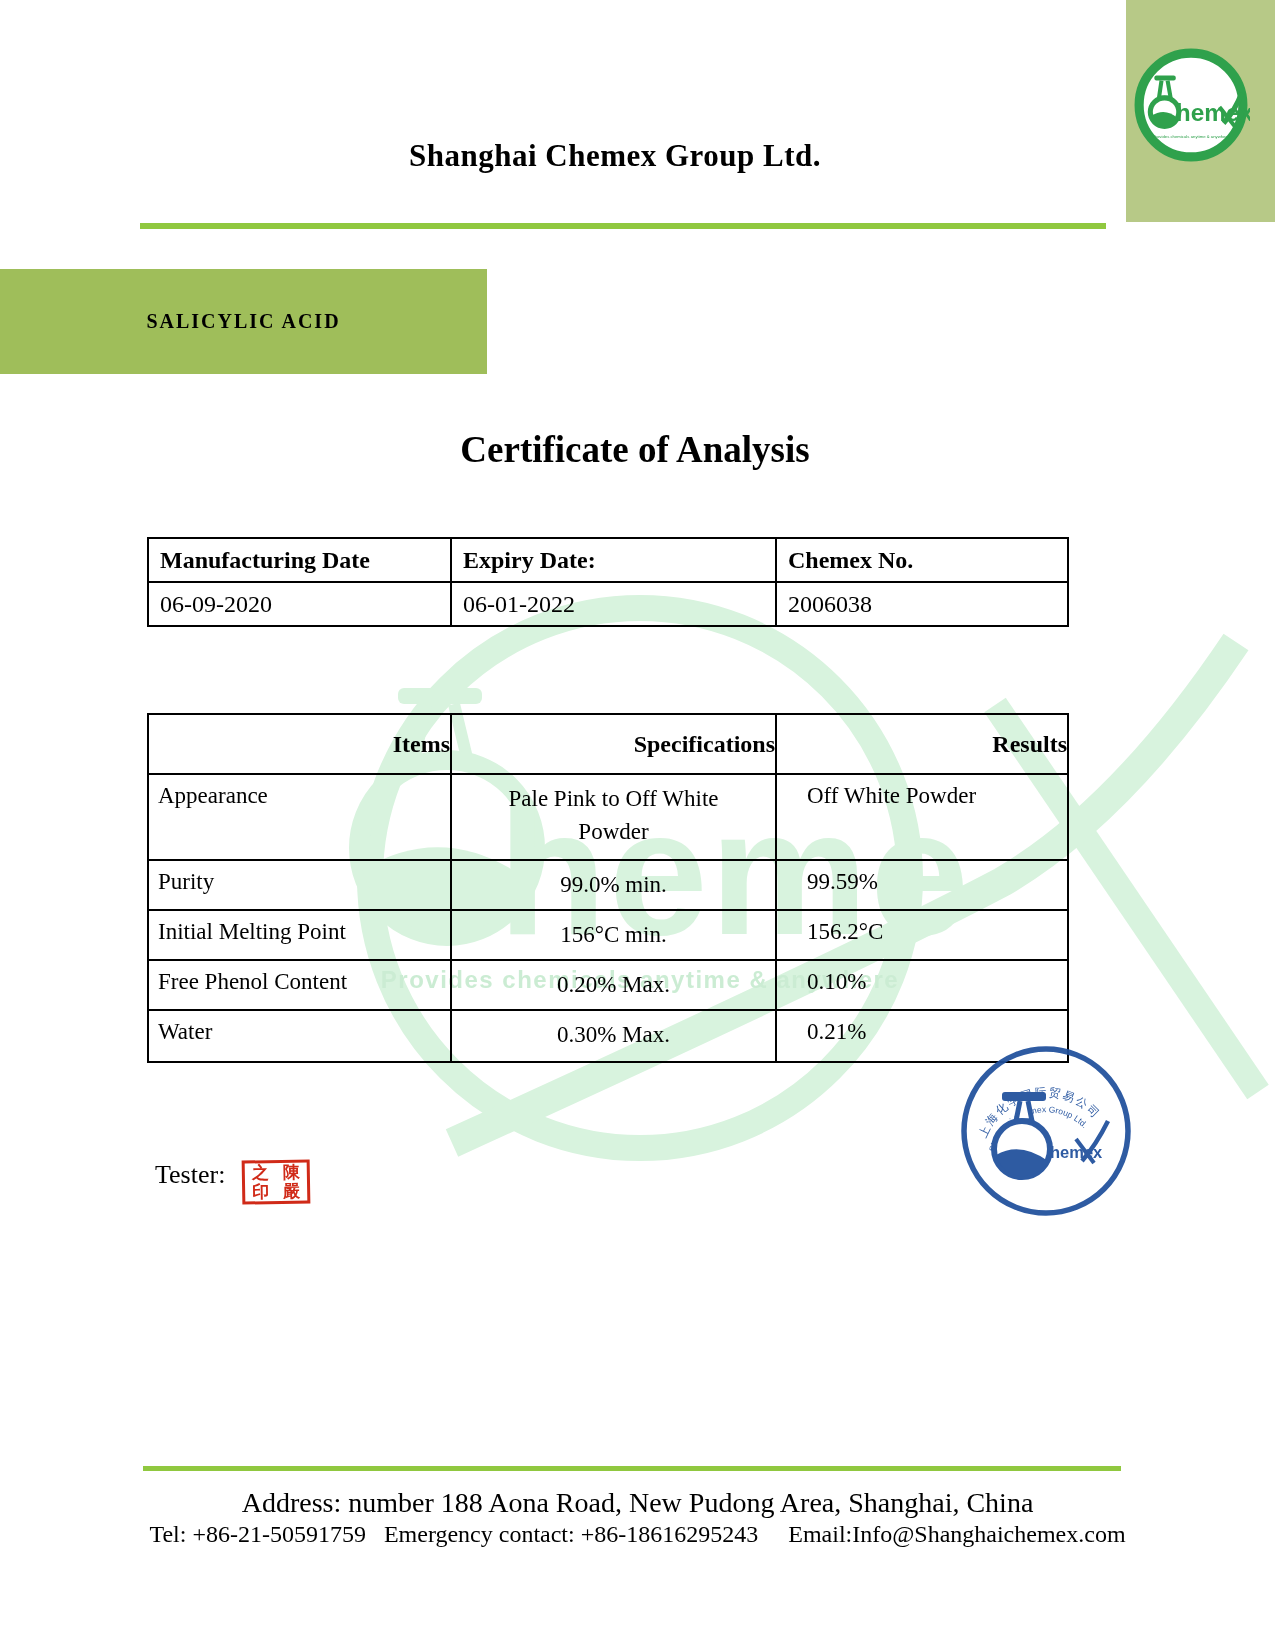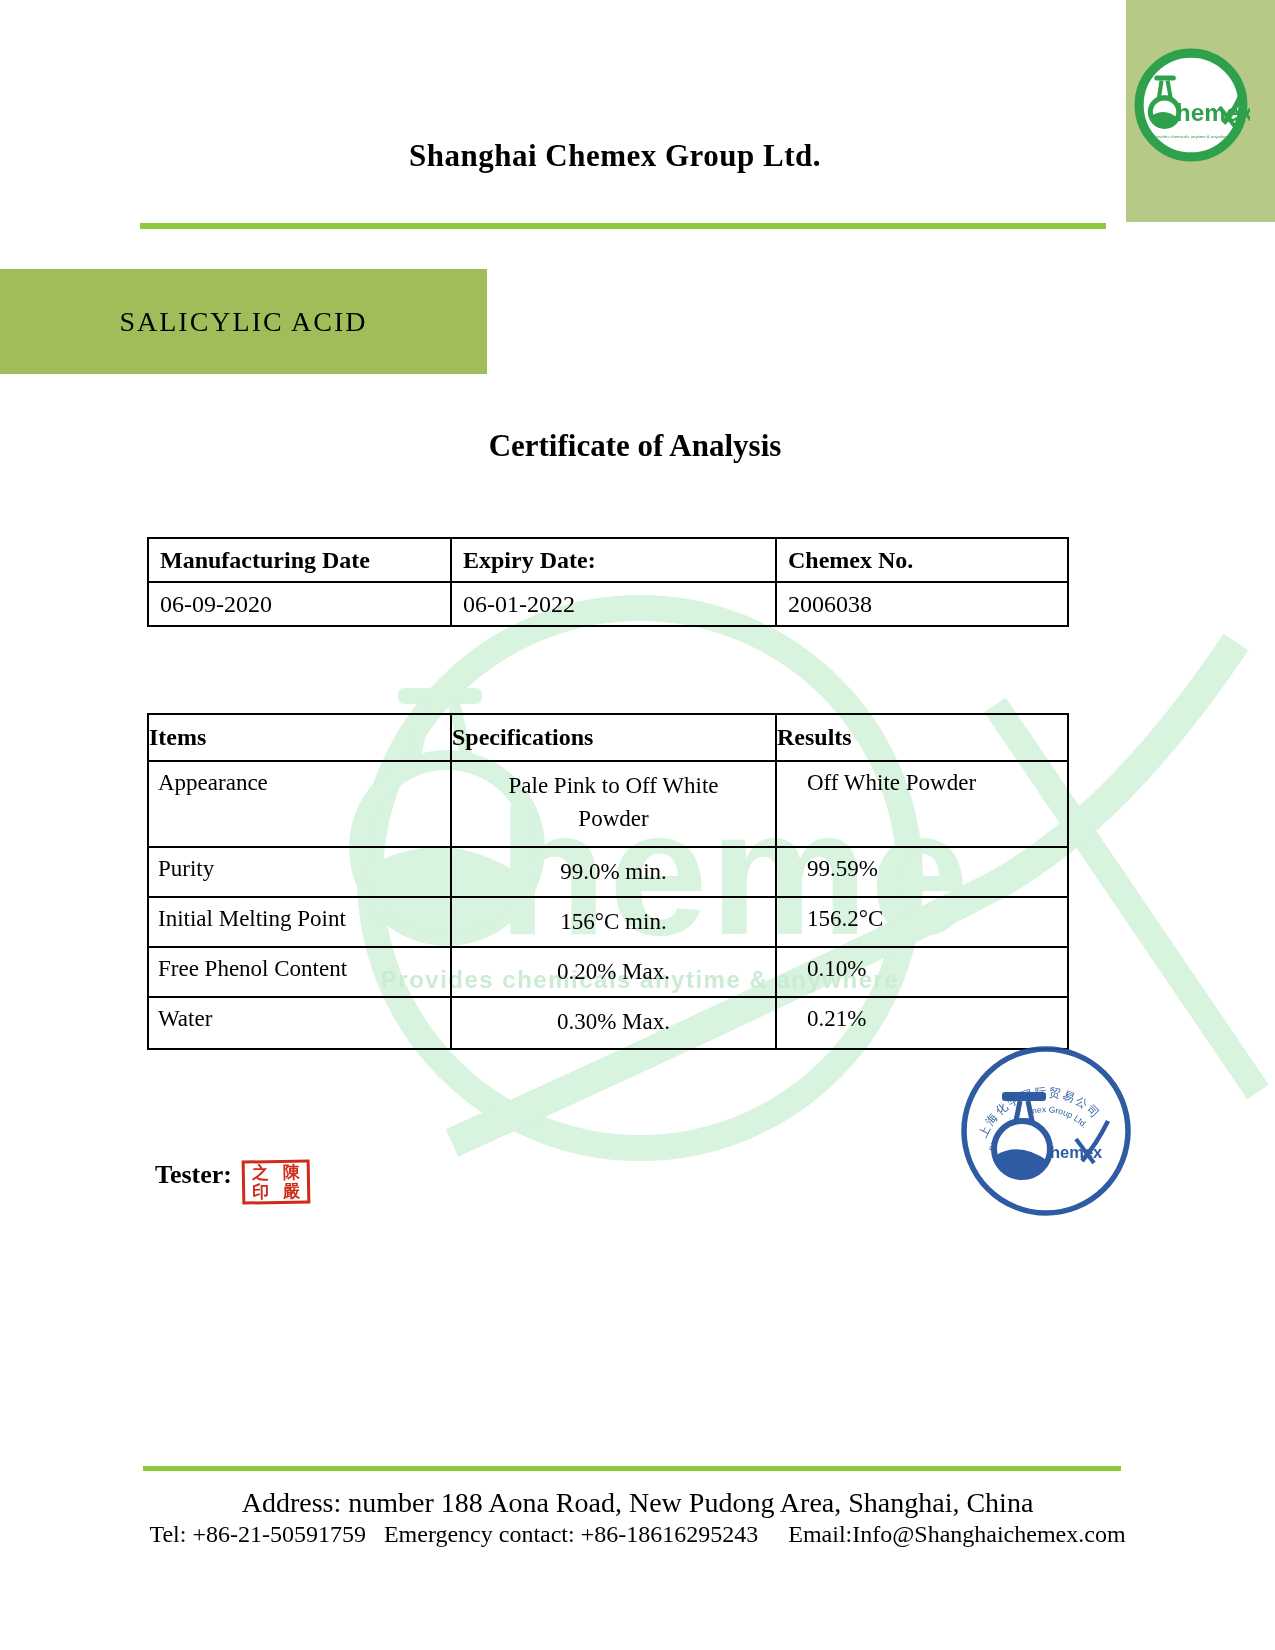--- a/index.html
+++ b/index.html
@@ -13,39 +13,39 @@
   
   .brand-panel { position:absolute; left:1126px; top:0; width:149px; height:222px; background:#b7c987; z-index:1; }
   .brand-logo { position:absolute; left:6px; top:46px; width:118px; height:118px; }
   
   .company-title { position:absolute; left:0; top:138px; width:1230px; text-align:center;
     font-size:31px; font-weight:bold; z-index:1; letter-spacing:.5px; }
   .rule-top { position:absolute; left:140px; top:223px; width:966px; height:6px; background:#90c83f; z-index:1; }
   
   .product-banner { position:absolute; left:0; top:269px; width:487px; height:105px; background:#9fbe5a;
     display:flex; align-items:center; justify-content:center; z-index:1; }
-  .product-banner span { font-size:28px; font-weight:normal; letter-spacing:2px; }
+  .product-banner span { font-size:20px; font-weight:bold; letter-spacing:2px; }
   
   .doc-title { position:absolute; left:0; top:428px; width:1270px; text-align:center;
-    font-size:31px; font-weight:bold; z-index:1; }
+    font-size:37px; font-weight:bold; z-index:1; }
   
   table { border-collapse:collapse; table-layout:fixed; background:transparent; }
   .batch-table { position:absolute; left:147px; top:537px; width:920px; z-index:1; }
   .batch-table th, .batch-table td { border:2px solid #000; height:44px; padding:0 11px;
     text-align:left; vertical-align:middle; font-size:24px; }
   .batch-table th { font-weight:bold; }
   .spec-table { position:absolute; left:147px; top:713px; width:920px; z-index:1; }
   .spec-table th, .spec-table td { border:2px solid #000; font-size:23px; vertical-align:top; }
-  .spec-table th { font-weight:bold; font-size:24px; text-align:left; vertical-align:middle; height:47px; }
+  .spec-table th { font-weight:bold; font-size:24px; text-align:right; vertical-align:middle; height:60px; }
   .spec-table td.item { text-align:left; padding:8px 6px 0 9px; }
   .spec-table td.mid  { text-align:center; padding:8px 42px 0 42px; line-height:1.42; }
   .spec-table td.res  { text-align:left; padding:8px 44px 0 30px; }
   .r-tall { height:86px; } .r-std { height:50px; } .r-last { height:52px; }
   
-  .tester-label { position:absolute; left:155px; top:1160px; font-size:26px; font-weight:bold; z-index:1; }
+  .tester-label { position:absolute; left:155px; top:1160px; font-size:26px; font-weight:normal; z-index:1; }
   .tester-seal { position:absolute; left:242px; top:1160px; width:68px; height:44px;
     border:3px solid #d02a18; color:#d02a18; display:grid; grid-template-columns:1fr 1fr;
     place-items:center; font-size:17px; font-weight:bold; line-height:1;
     transform:rotate(-1deg); z-index:1; font-family:"DejaVu Sans",sans-serif; }
   
   .company-stamp { position:absolute; left:958px; top:1043px; width:176px; height:176px; z-index:2; opacity:.93; }
   
   .rule-bottom { position:absolute; left:143px; top:1466px; width:978px; height:5px; background:#90c83f; z-index:1; }
   .footer-address { position:absolute; left:0; top:1487px; width:1275px; text-align:center; font-size:28px; z-index:1; }
   .footer-contacts { position:absolute; left:0; top:1521px; width:1275px; text-align:center;

